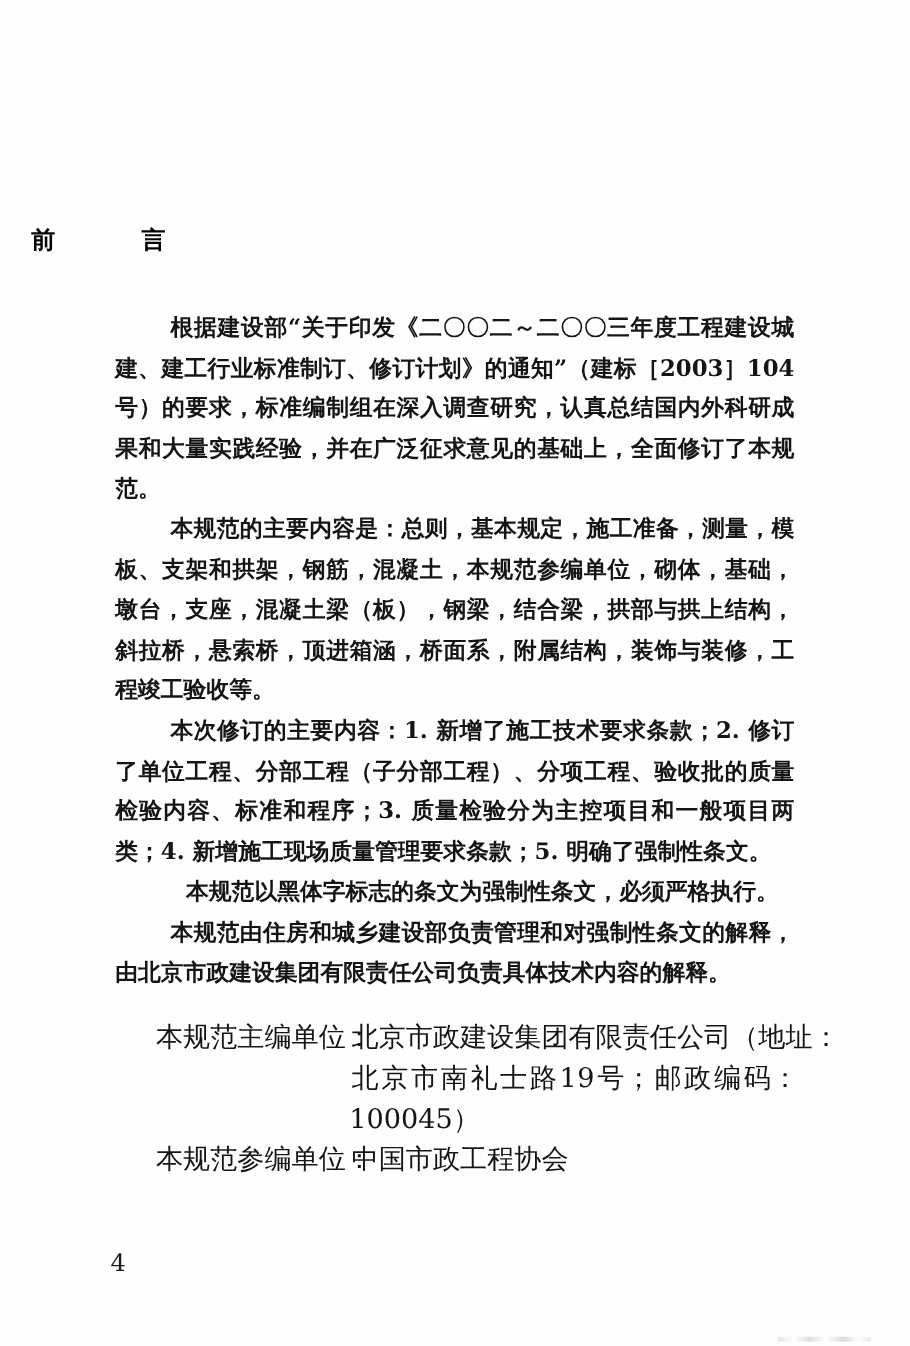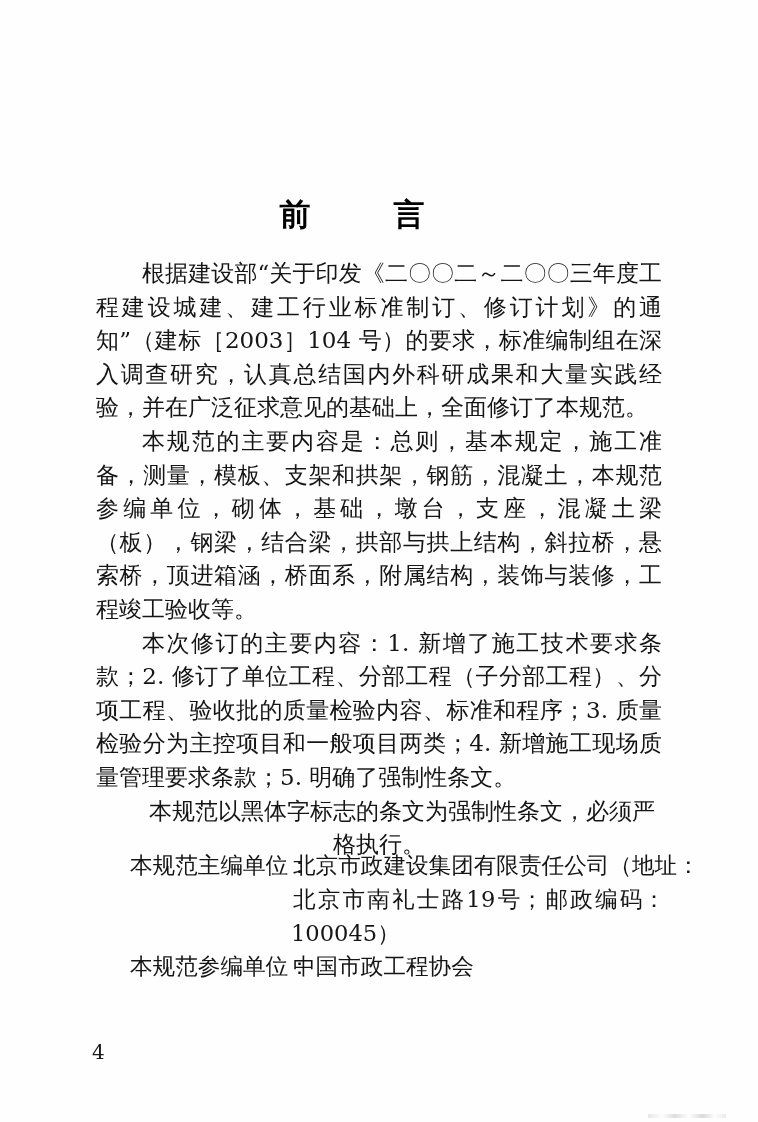--- a/index.html
+++ b/index.html
@@ -16,46 +16,45 @@
     font-family: "DejaVu Serif", "Liberation Serif", serif;
     color: #141414;
   }
 
   
   .doc-title {
     position: absolute;
     left: 0;
     top: 176px;
     width: 704px;
-    text-align: center;
-    font-size: 31px;
+    font-size: 20px;
     font-weight: bold;
     letter-spacing: 26px;
     text-indent: 26px;
     line-height: 1.1;
     color: #000;
   }
 
   
   .body-block {
     position: absolute;
     left: 96px;
     top: 257px;
     width: 566px;
   }
 
   p.para {
     margin: 0;
-    font-size: 23px;
+    font-size: 19px;
     line-height: 33.6px;
     text-align: justify;
     text-justify: inter-character;
     text-indent: 46px;
     color: #151515;
-    font-weight: 400;
+    font-weight: 700;
   }
   p.para.last-loose {
     text-align: center;
   }
 
   
   .units {
     position: absolute;
     left: 96px;
     top: 849px;
@@ -125,20 +124,21 @@
 
 <div class="page">
 
   <h1 class="doc-title">前　言</h1>
 
   <div class="body-block">
     <p class="para">根据建设部“关于印发《二〇〇二～二〇〇三年度工程建设城建、建工行业标准制订、修订计划》的通知”（建标［2003］104 号）的要求，标准编制组在深入调查研究，认真总结国内外科研成果和大量实践经验，并在广泛征求意见的基础上，全面修订了本规范。</p>
     <p class="para">本规范的主要内容是：总则，基本规定，施工准备，测量，模板、支架和拱架，钢筋，混凝土，本规范参编单位，砌体，基础，墩台，支座，混凝土梁（板），钢梁，结合梁，拱部与拱上结构，斜拉桥，悬索桥，顶进箱涵，桥面系，附属结构，装饰与装修，工程竣工验收等。</p>
     <p class="para">本次修订的主要内容：1. 新增了施工技术要求条款；2. 修订了单位工程、分部工程（子分部工程）、分项工程、验收批的质量检验内容、标准和程序；3. 质量检验分为主控项目和一般项目两类；4. 新增施工现场质量管理要求条款；5. 明确了强制性条文。</p>
     <p class="para last-loose">本规范以黑体字标志的条文为强制性条文，必须严格执行。</p>
+    <p class="para">本规范由住房和城乡建设部负责管理和对强制性条文的解释，由北京市政建设集团有限责任公司负责具体技术内容的解释。</p>
   </div>
 
   <div class="units">
 
     <div class="unit-row">
       <span class="unit-label">本规范主编单位：</span>
       <span class="unit-value">北京市政建设集团有限责任公司（地址：</span>
     </div>
 
     <div class="unit-row">

